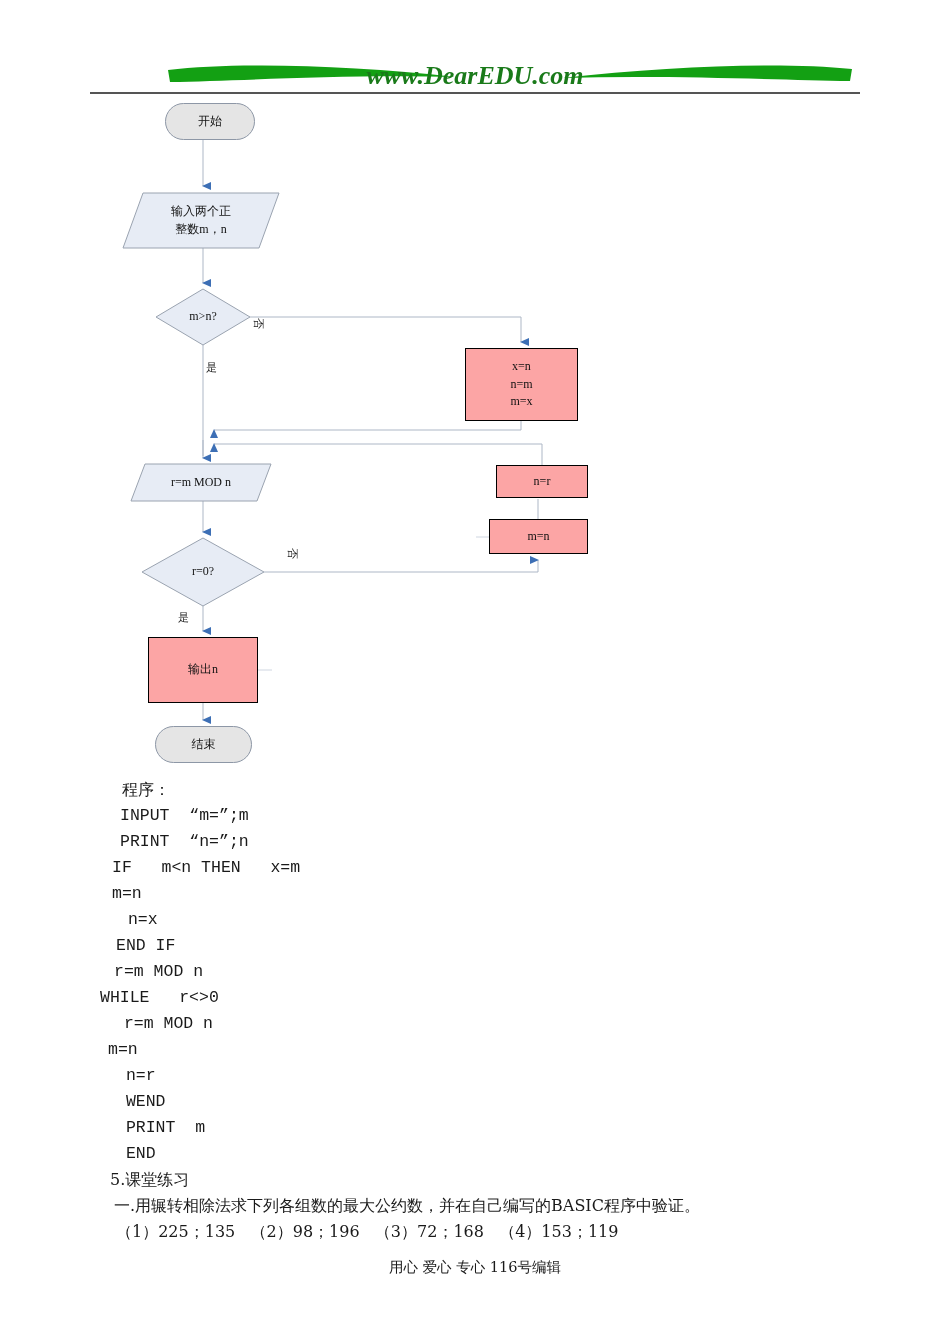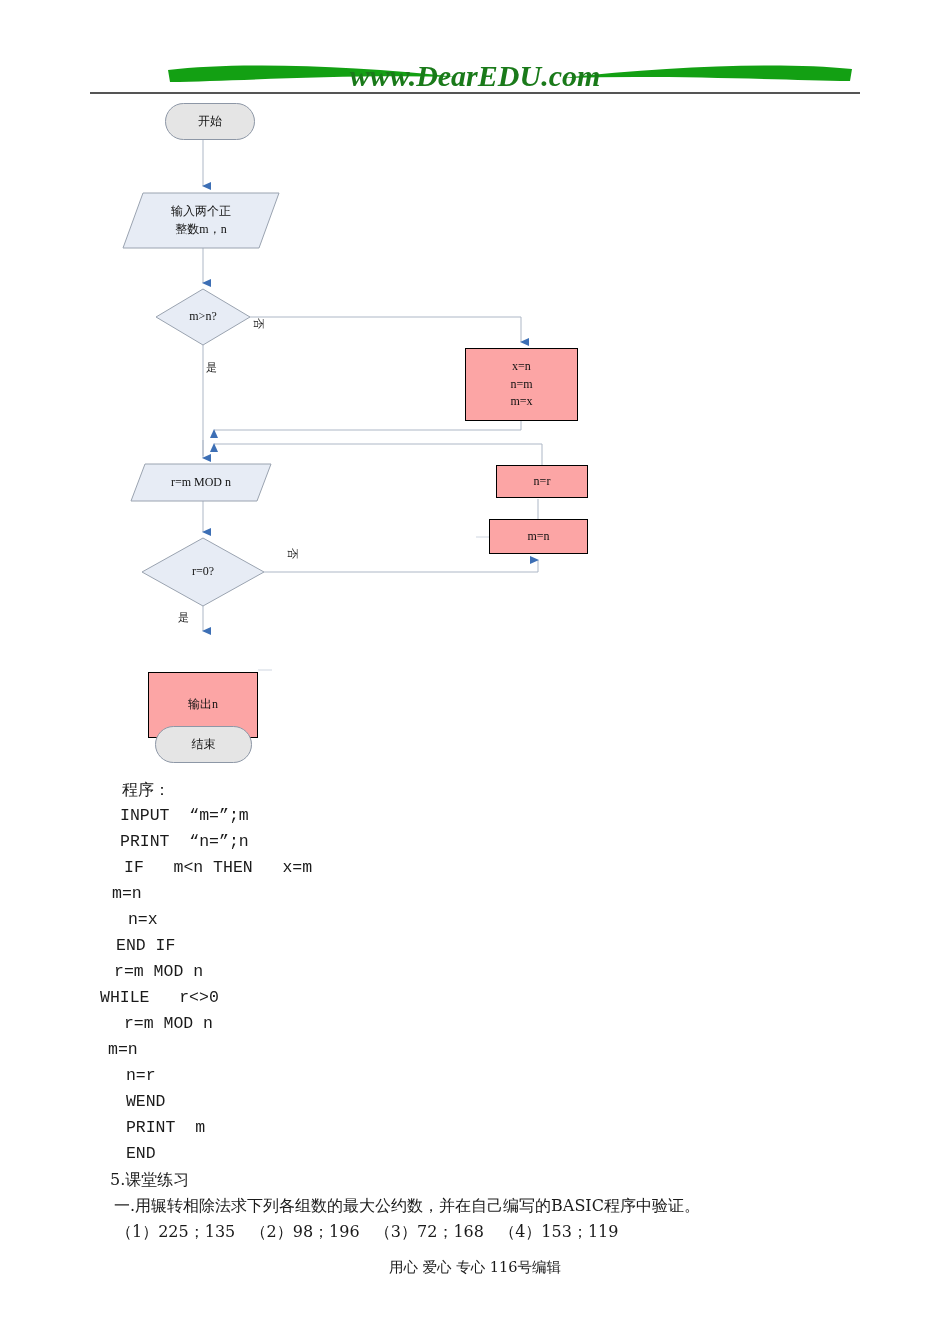--- a/index.html
+++ b/index.html
@@ -36,21 +36,21 @@
   }
   #banner-text {
     position: absolute;
     left: 0;
     top: 0;
     width: 770px;
     text-align: center;
     font-family: "Liberation Serif", "DejaVu Serif", serif;
     font-weight: bold;
     font-style: italic;
-    font-size: 30px;
+    font-size: 26px;
     color: #1a7a1a;
     letter-spacing: 0px;
     line-height: 40px;
     z-index: 3;
   }
   .swoosh {
     position: absolute;
     top: 8px;
     height: 22px;
     z-index: 1;
@@ -257,35 +257,35 @@
 
     <div class="node dia" style="left:141px; top:537px; width:124px; height:70px;">
       <svg class="dia-shape" width="124" height="70" viewBox="0 0 124 70">
         <polygon points="62,1 123,35 62,69 1,35" fill="#e7ecf5" stroke="#9aa3b0" stroke-width="1"></polygon>
       </svg>
       <span class="dia-label">r=0?</span>
     </div>
     <div class="branch-label rot" style="left:300px; top:548px;">否</div>
     <div class="branch-label" style="left:178px; top:610px;">是</div>
 
-    <div class="node" style="left:148px; top:672px; width:110px; height:66px;">
+    <div class="node" style="left:148px; top:637px; width:110px; height:66px;">
       <span>输出n</span>
     </div>
 
     <div class="node term" style="left:155px; top:726px; width:97px; height:37px;">
       <span>结束</span>
     </div>
   </div>
 
   <div id="body-text">
     <div class="tline cn" style="left:122px; top:0px;">程序：</div>
 
     <div class="tline" style="left:120px; top:26px;">INPUT  “m=”;m</div>
     <div class="tline" style="left:120px; top:52px;">PRINT  “n=”;n</div>
-    <div class="tline" style="left:124px; top:78px;">IF   m&lt;n THEN   x=m</div>
+    <div class="tline" style="left:112px; top:78px;">IF   m&lt;n THEN   x=m</div>
     <div class="tline" style="left:112px; top:104px;">m=n</div>
     <div class="tline" style="left:118px; top:130px;"> n=x</div>
     <div class="tline" style="left:116px; top:156px;">END IF</div>
     <div class="tline" style="left:114px; top:182px;">r=m MOD n</div>
     <div class="tline" style="left:100px; top:208px;">WHILE   r&lt;&gt;0</div>
     <div class="tline" style="left:114px; top:234px;"> r=m MOD n</div>
     <div class="tline" style="left:108px; top:260px;">m=n</div>
     <div class="tline" style="left:116px; top:286px;"> n=r</div>
     <div class="tline" style="left:116px; top:312px;"> WEND</div>
     <div class="tline" style="left:116px; top:338px;"> PRINT  m</div>

